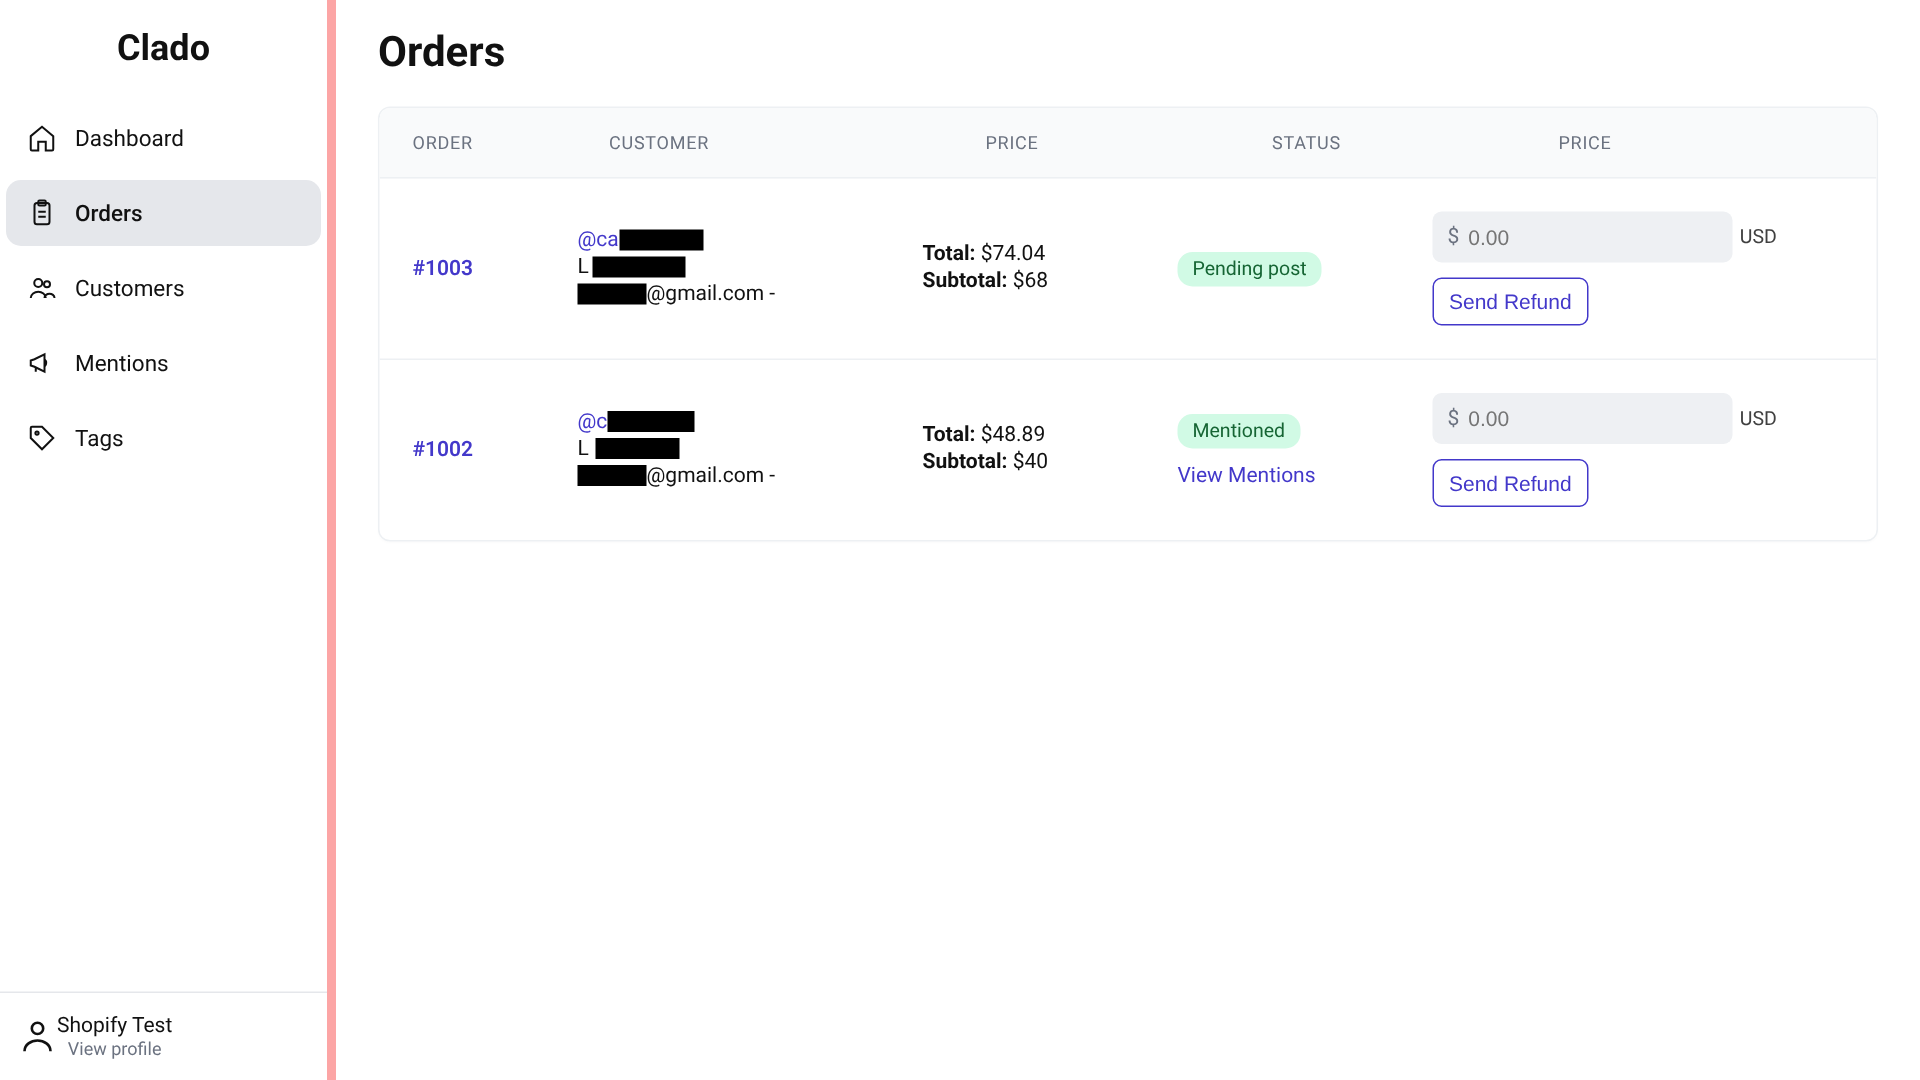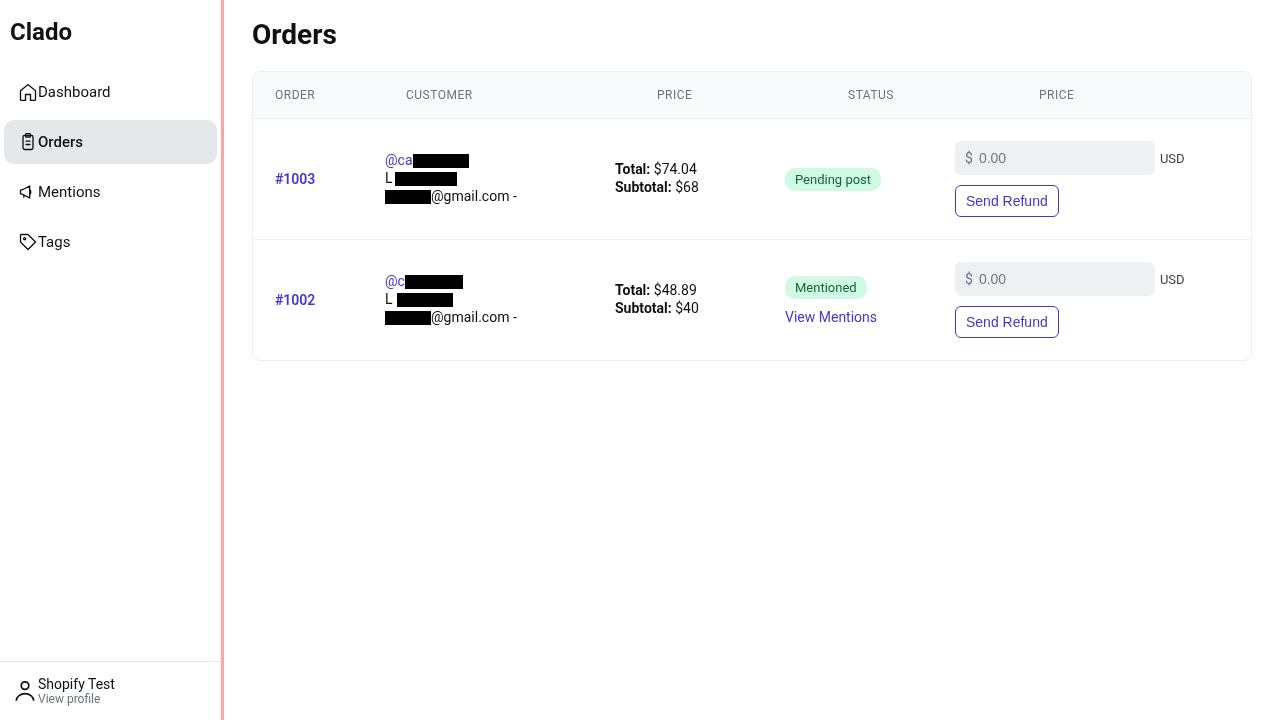--- a/index.html
+++ b/index.html
@@ -9,33 +9,35 @@
     color: #111;
     background: #fff;
     width: 1280px;
     height: 720px;
     overflow: hidden;
     display: flex;
   }
   .sidebar {
     width: 224px;
     height: 100%;
-    border-right: 3px solid #fca5a5;
+    border-right: 6px solid #fca5a5;
     display: flex;
     flex-direction: column;
+    text-align: center;
   }
   .brand {
     font-size: 24px;
     font-weight: 700;
     padding: 18px 10px 24px 10px;
   }
   .nav { flex: 1; padding: 0 4px; }
   .nav-item {
     display: flex;
     align-items: center;
+    gap: 12px;
     padding: 12px 14px;
     border-radius: 10px;
     cursor: pointer;
     font-size: 15px;
     color: #111;
     margin-bottom: 6px;
   }
   .nav-item.active { background: #e5e7eb; font-weight: 500; }
   .nav-icon { width: 20px; height: 20px; stroke: #111; fill: none; stroke-width: 1.6; }
   .sidebar-footer {
@@ -137,20 +139,28 @@
     <div class="nav-item active">
       <svg class="nav-icon" viewBox="0 0 24 24">
           <rect x="6" y="4" width="12" height="17" rx="2"></rect>
           <rect x="9" y="2" width="6" height="4" rx="1"></rect>
           <path d="M9 11h6M9 15h6"></path>
         </svg>
       <span>Orders</span>
     </div>
     <div class="nav-item">
       <svg class="nav-icon" viewBox="0 0 24 24">
+          <circle cx="9" cy="8" r="3.2"></circle>
+          <circle cx="16" cy="9" r="2.4"></circle>
+          <path d="M3 20c0-3 3-5 6-5s6 2 6 5M14 20c0-2 2-3.5 4-3.5s4 1.5 4 3.5"></path>
+        </svg>
+      <span>Customers</span>
+    </div>
+    <div class="nav-item">
+      <svg class="nav-icon" viewBox="0 0 24 24">
           <path d="M3 10v4l3 1 8 4V5l-8 4zM14 9a4 4 0 0 1 0 6M7 15v4"></path>
         </svg>
       <span>Mentions</span>
     </div>
     <div class="nav-item">
       <svg class="nav-icon" viewBox="0 0 24 24">
           <path d="M3 12V4a1 1 0 0 1 1-1h8l9 9-9 9z"></path>
           <circle cx="8" cy="8" r="1.3"></circle>
         </svg>
       <span>Tags</span>

